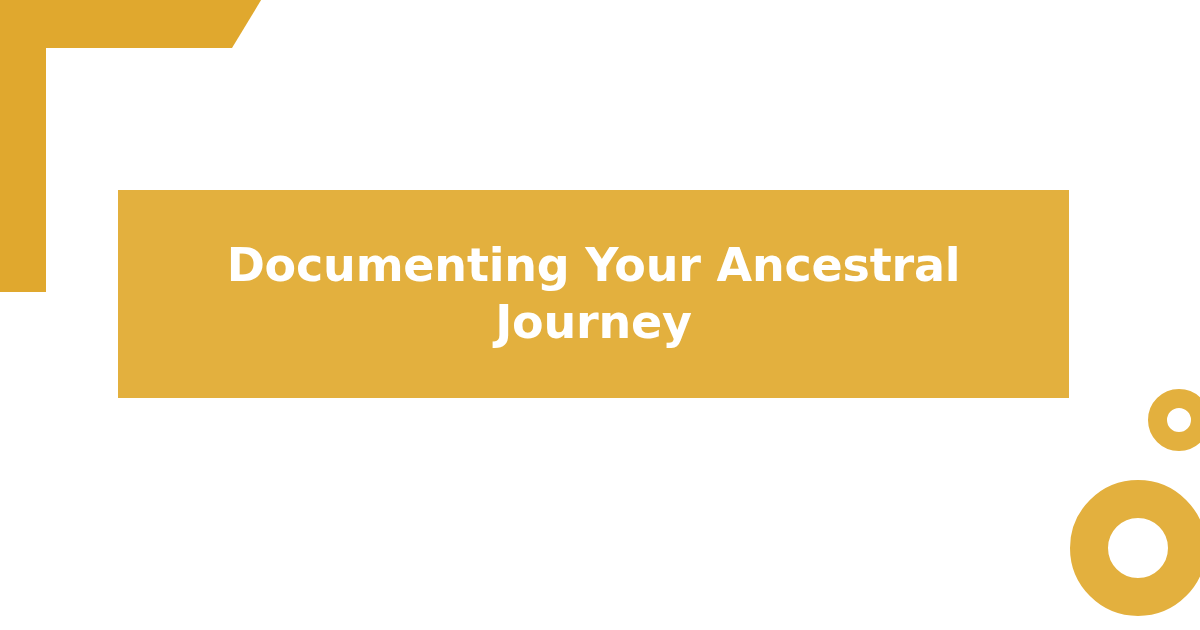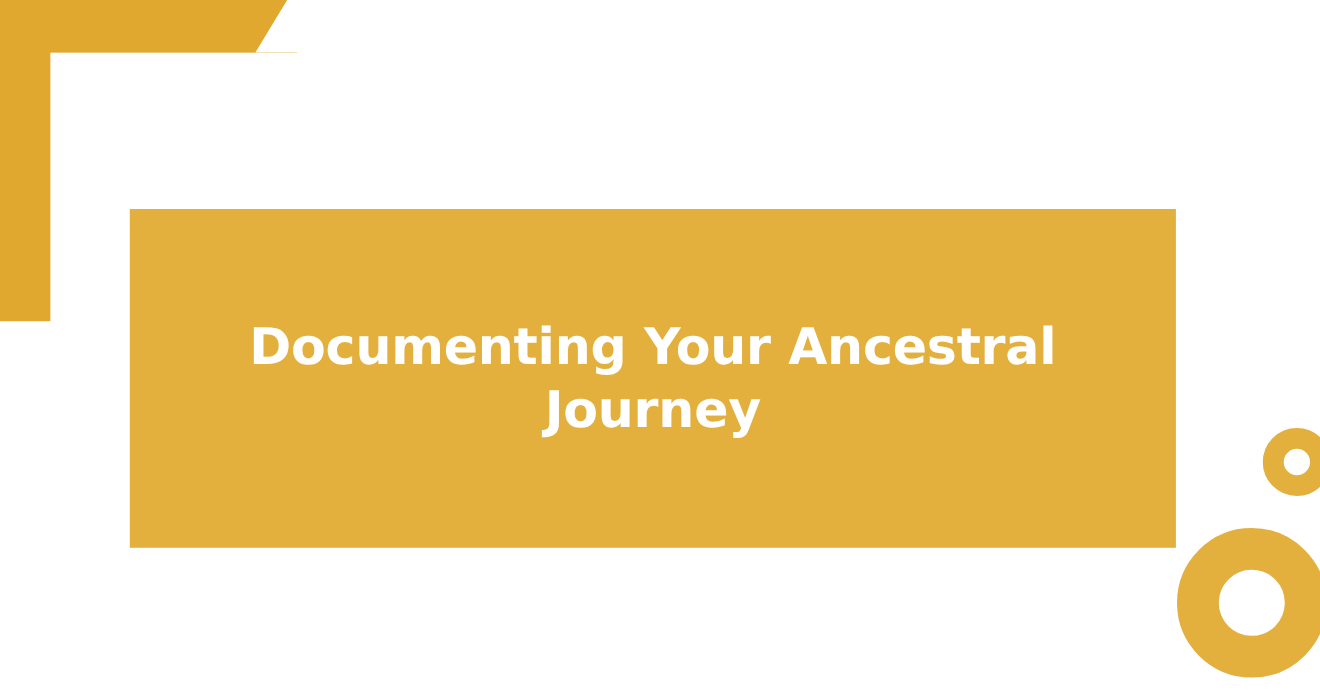--- a/index.html
+++ b/index.html
@@ -62,21 +62,21 @@
     background: #ffffff;
     clip-path: polygon(100% 0, 100% 100%, 0 100%);
   }
 
   
   .title-banner {
     position: absolute;
     left: 118px;
     top: 190px;
     width: 951px;
-    height: 308px;
+    height: 208px;
     background: #e3b03e;
     display: flex;
     align-items: center;
     justify-content: flex-start;
     box-sizing: border-box;
     padding: 0 60px;
   }
   .title-text {
     color: #ffffff;
     font-size: 46px;

